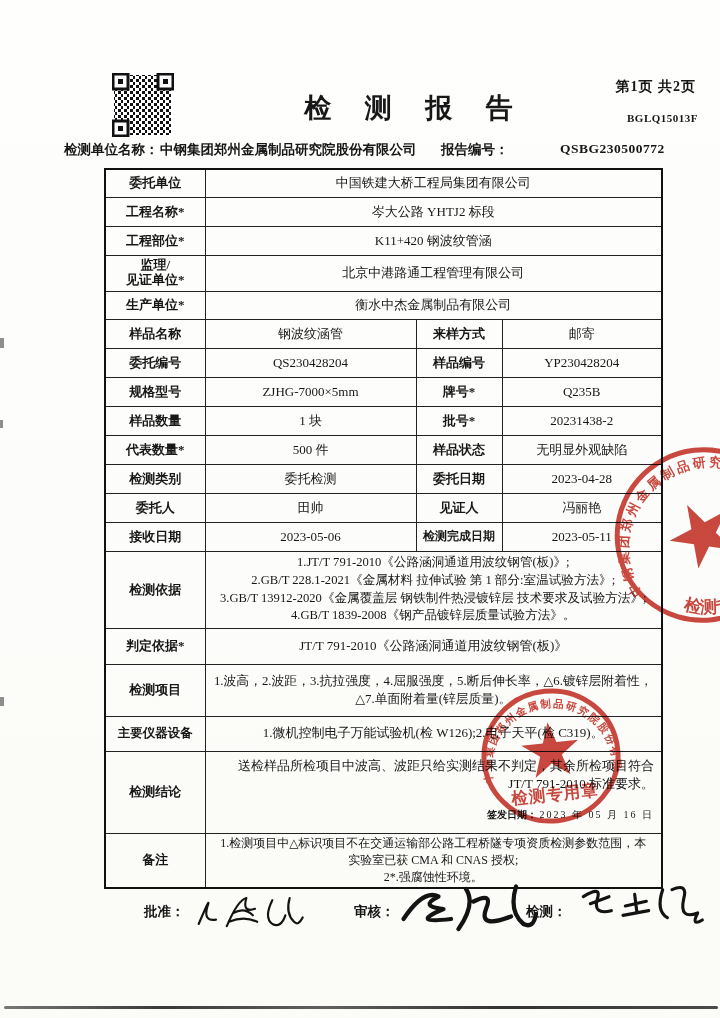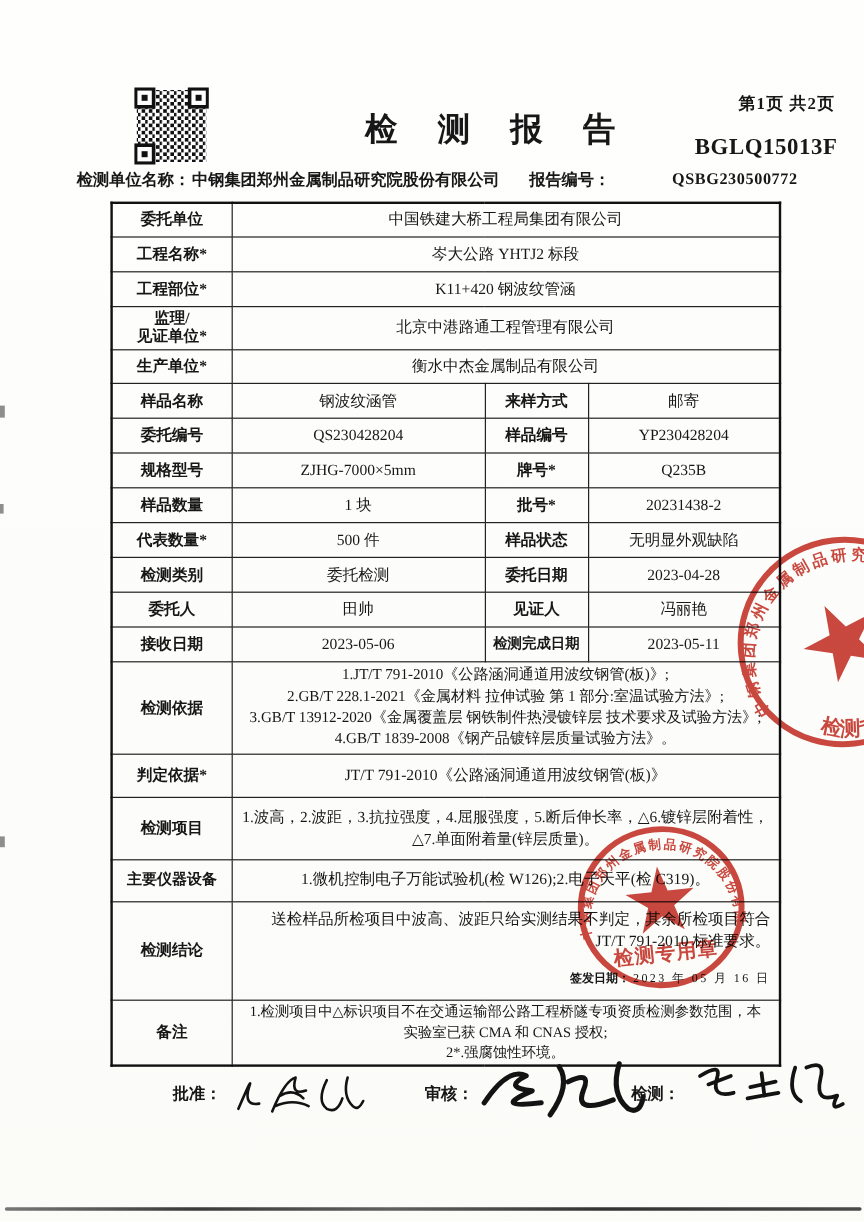--- a/index.html
+++ b/index.html
@@ -9,29 +9,29 @@
     background:#fdfdfb;
     color:#171717;
     position:relative;
   }
   .page { position:absolute; inset:0; background:linear-gradient(180deg,#fefefd 0%,#fbfbf8 100%); }
 
   
   .qr { position:absolute; left:112px; top:73px; width:62px; height:64px; }
   .page-info { position:absolute; right:24px; top:78px; font-size:14px; font-weight:bold; letter-spacing:1px; }
   .title { position:absolute; left:0; top:90px; width:830px; text-align:center; font-family:"Liberation Sans","DejaVu Sans",sans-serif; font-size:27px; font-weight:bold; letter-spacing:13px; }
-  .form-code { position:absolute; right:22px; top:112px; font-size:19px; font-weight:bold; letter-spacing:0.5px; }
+  .form-code { position:absolute; right:22px; top:112px; font-size:11px; font-weight:bold; letter-spacing:0.5px; }
   .org-line { position:absolute; left:0; top:141px; width:720px; font-size:13.5px; font-weight:bold; }
   .org-label { position:absolute; left:64px; white-space:nowrap; }
   .org-name  { position:absolute; left:160px; white-space:nowrap; }
   .rn-label  { position:absolute; left:441px; white-space:nowrap; }
   .rn        { position:absolute; left:560px; font-weight:bold; letter-spacing:0.5px; }
 
   
-  table.report { position:absolute; left:92px; top:168px; width:557px; border-collapse:collapse; table-layout:fixed; border:2.5px solid #111; }
+  table.report { position:absolute; left:104px; top:168px; width:557px; border-collapse:collapse; table-layout:fixed; border:2.5px solid #111; }
   table.report td { border:1px solid #222; font-size:13px; text-align:center; vertical-align:middle; overflow:hidden; padding:1px 3px; }
   td.lbl { font-weight:bold; }
   td.left { text-align:left; padding:3px 6px 3px 9px; line-height:1.42; }
   .r28{height:28px}.r29{height:29px}.r36{height:36px}.r77{height:77px}.r52{height:52px}.r35{height:35px}.r82{height:82px}.r45{height:45px}
   .two-line { line-height:1.15; }
   .basis-line { font-size:12.6px; white-space:nowrap;text-align:center; }
   .remark-line { font-size:12px; white-space:nowrap; }
   .item-line { font-size:12.8px; white-space:nowrap; }
   .concl-wrap { display:block; text-align:right; padding:4px 4px 2px 9px; }
   .concl-line { font-size:13px; white-space:nowrap; line-height:1.45; }

